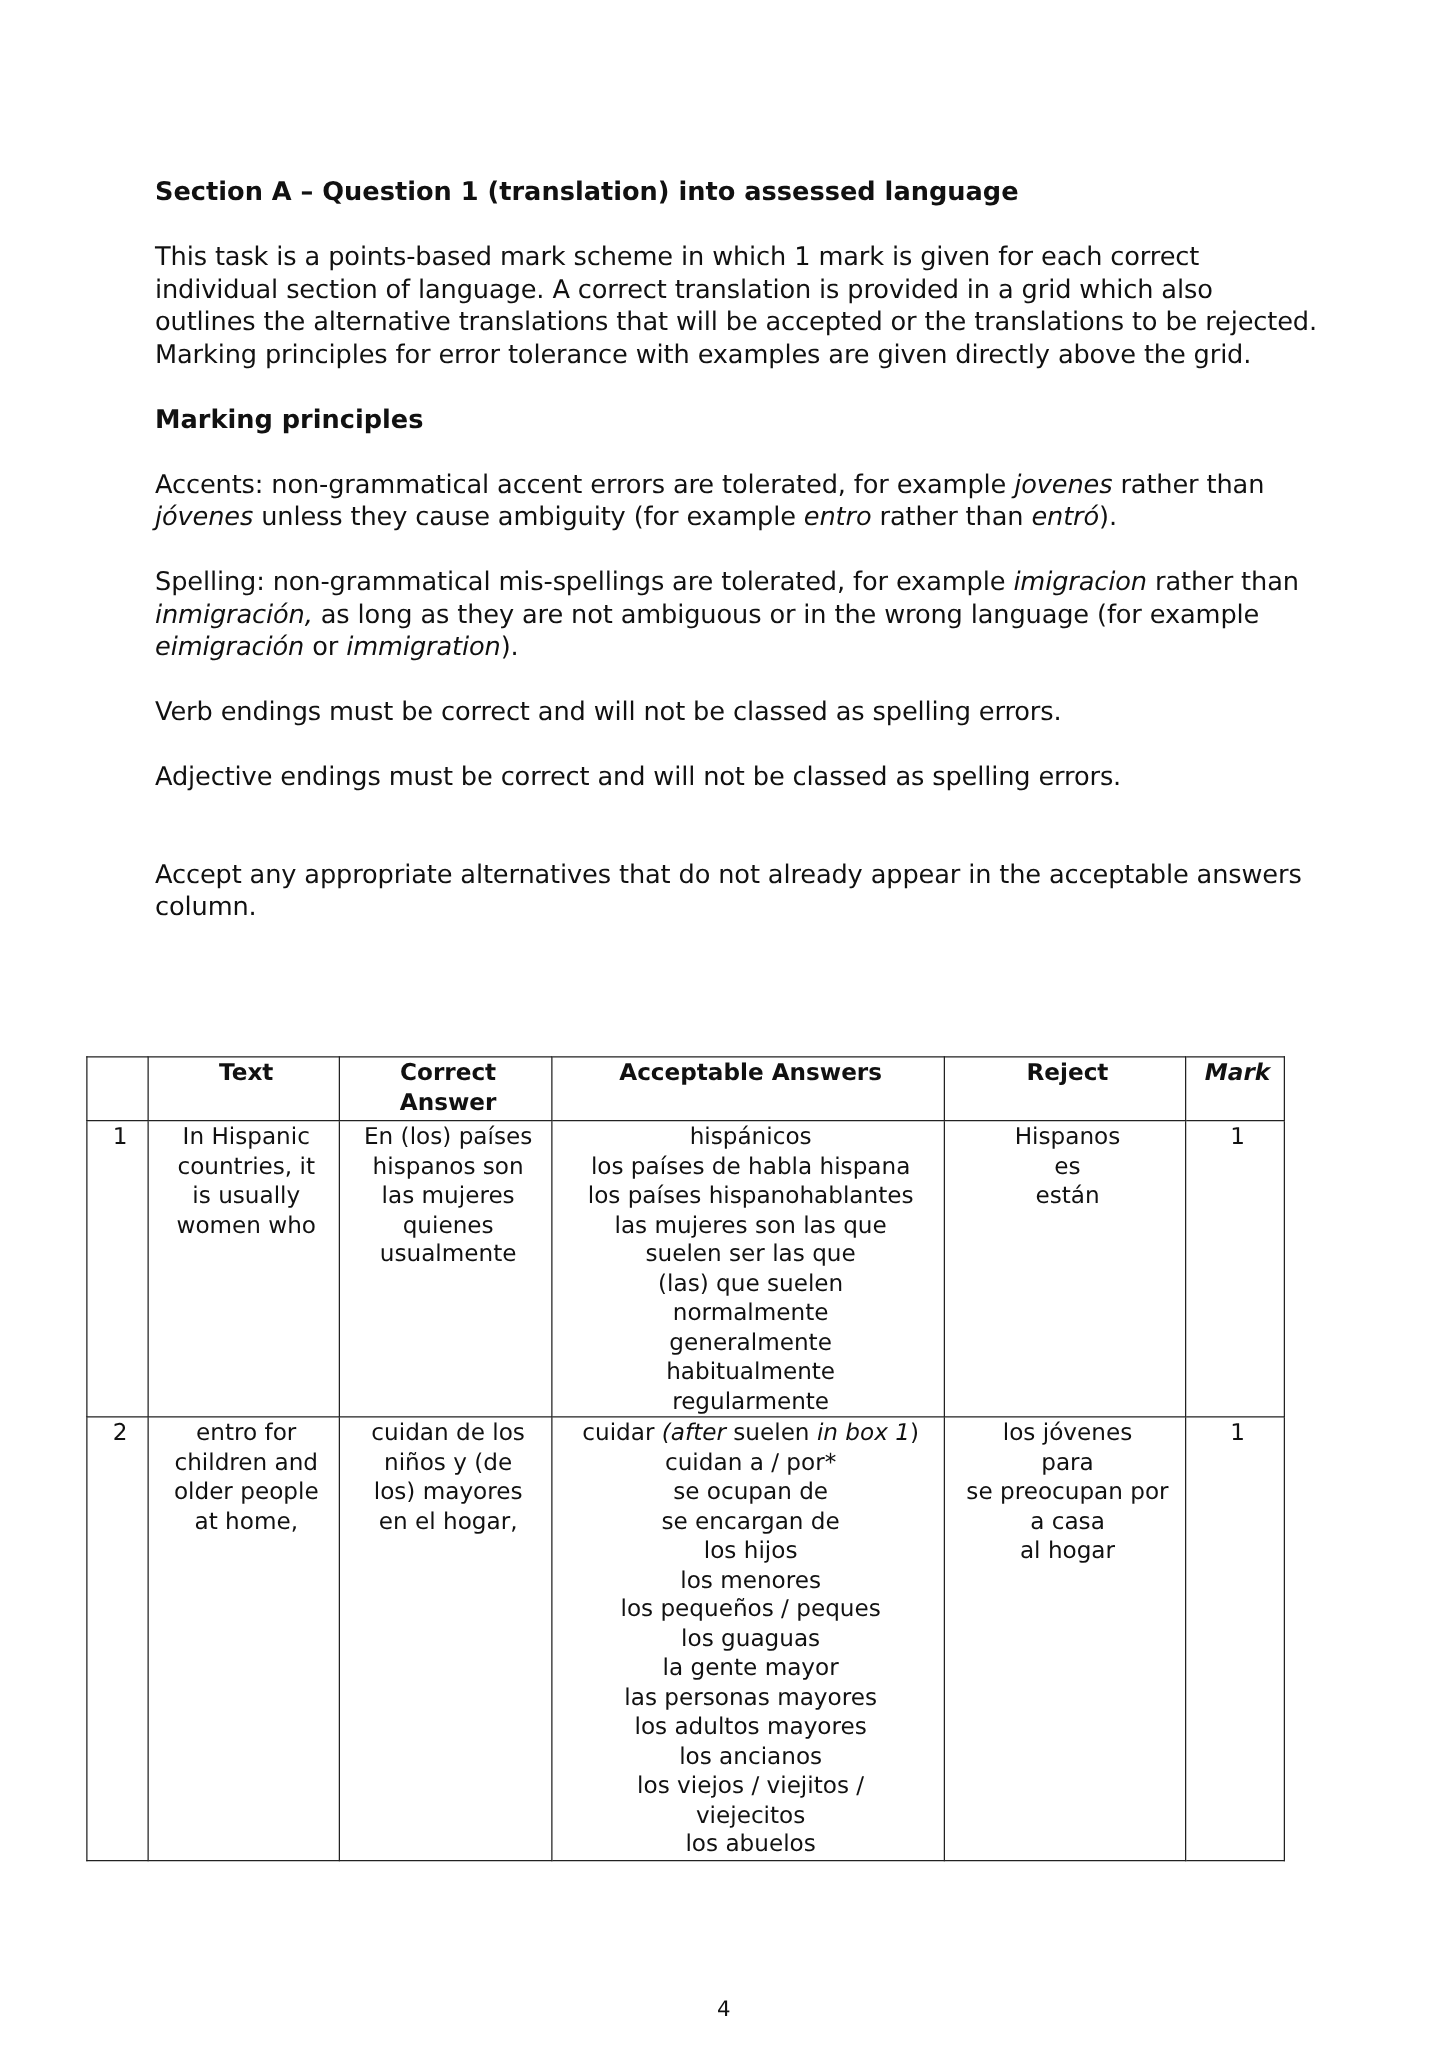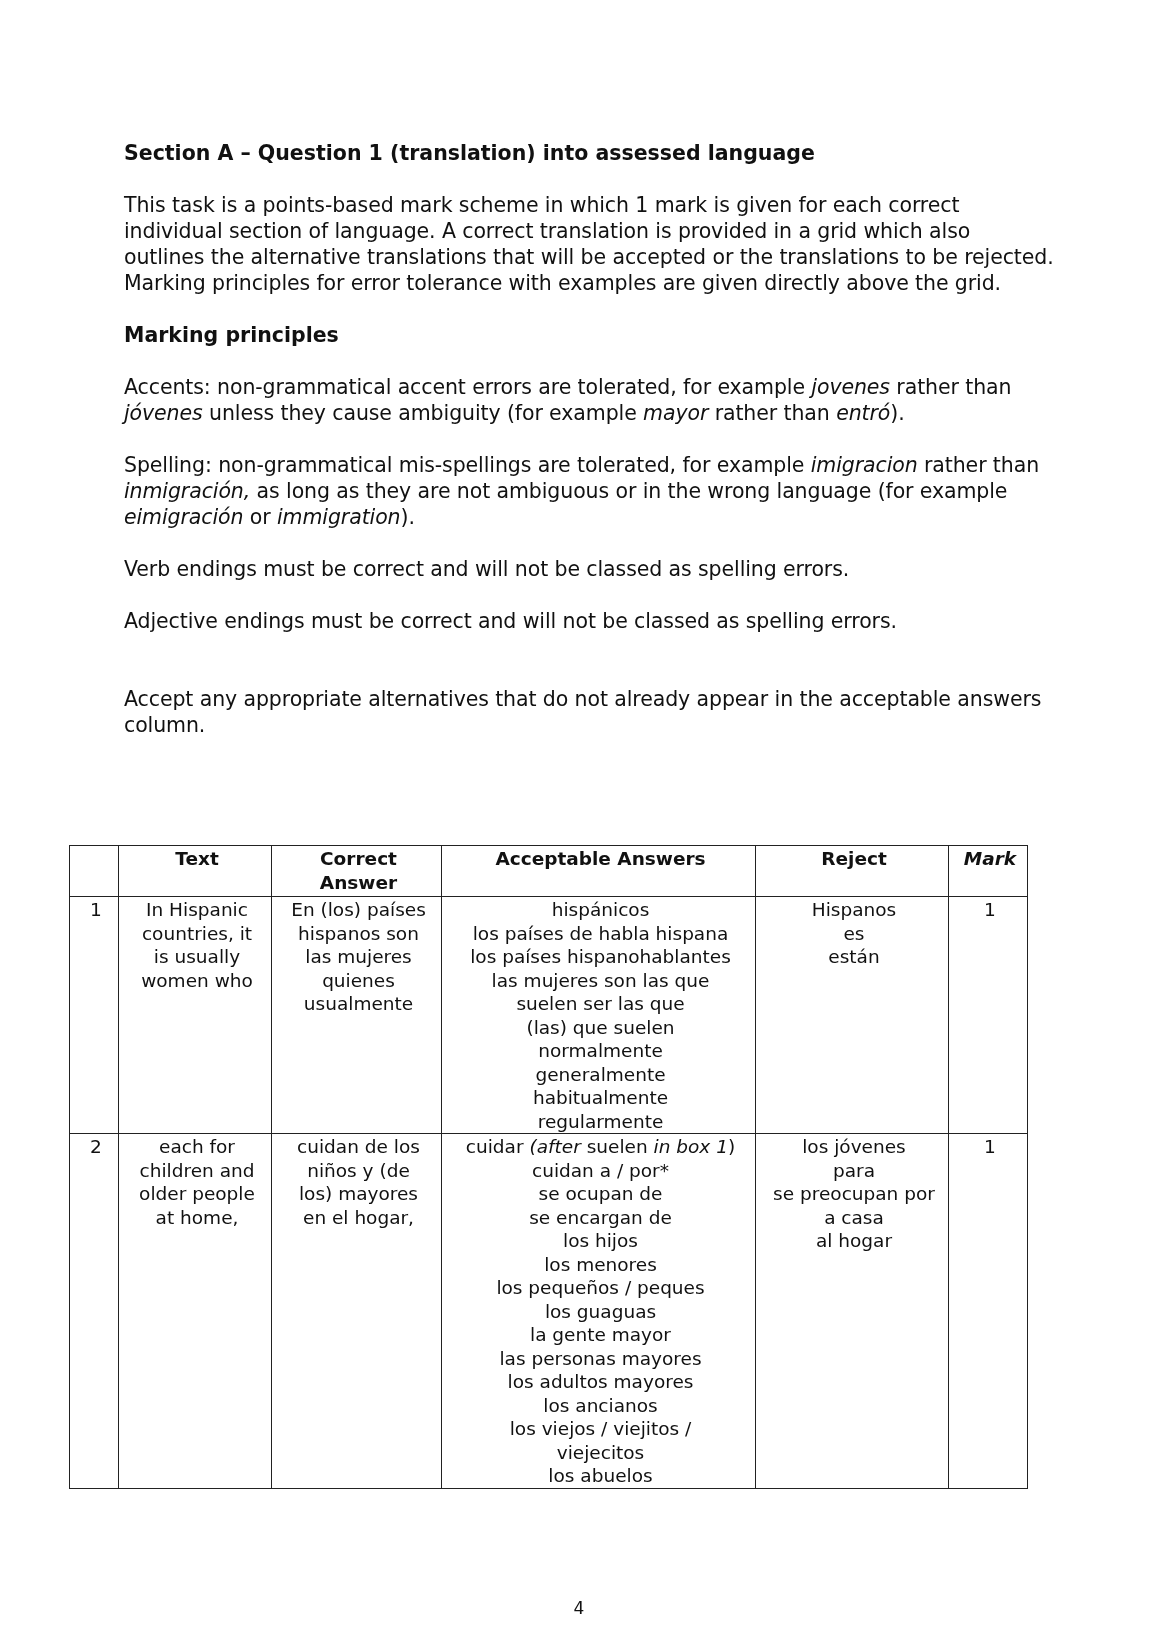--- a/index.html
+++ b/index.html
@@ -37,21 +37,21 @@
 <body>
 
 <div class="page">
   <div class="content">
     <h1 class="heading">Section A – Question 1 (translation) into assessed language</h1>
     <div class="gap"></div>
     <p>This task is a points-based mark scheme in which 1 mark is given for each correct individual section of language. A correct translation is provided in a grid which also outlines the alternative translations that will be accepted or the translations to be rejected. Marking principles for error tolerance with examples are given directly above the grid.</p>
     <div class="gap"></div>
     <h2 class="heading">Marking principles</h2>
     <div class="gap"></div>
-    <p><span>Accents: non-grammatical accent errors are tolerated, for example </span><span class="it">jovenes</span><span> rather than </span><span class="it">jóvenes</span><span> unless they cause ambiguity (for example </span><span class="it">mayor</span><span> rather than </span><span class="it">entró</span><span>).</span></p>
+    <p><span>Accents: non-grammatical accent errors are tolerated, for example </span><span class="it">jovenes</span><span> rather than </span><span class="it">jóvenes</span><span> unless they cause ambiguity (for example </span><span class="it">entro</span><span> rather than </span><span class="it">entró</span><span>).</span></p>
     <div class="gap"></div>
     <p><span>Spelling: non-grammatical mis-spellings are tolerated, for example </span><span class="it">imigracion</span><span> rather than </span><span class="it">inmigración,</span><span> as long as they are not ambiguous or in the wrong language (for example </span><span class="it">eimigración</span><span> or </span><span class="it">immigration</span><span>).</span></p>
     <div class="gap"></div>
     <p>Verb endings must be correct and will not be classed as spelling errors.</p>
     <div class="gap"></div>
     <p>Adjective endings must be correct and will not be classed as spelling errors.</p>
     <div class="gap"></div>
     <div class="gap"></div>
     <p>Accept any appropriate alternatives that do not already appear in the acceptable answers column.</p>
   </div>
@@ -106,21 +106,21 @@
         <td>
             <span class="line">Hispanos</span>
             <span class="line">es</span>
             <span class="line">están</span>
           </td>
         <td class="c-mark">1</td>
       </tr>
       <tr>
         <td>2</td>
         <td>
-            <span class="line">each for</span>
+            <span class="line">entro for</span>
             <span class="line">children and</span>
             <span class="line">older people</span>
             <span class="line">at home,</span>
           </td>
         <td>
             <span class="line">cuidan de los</span>
             <span class="line">niños y (de</span>
             <span class="line">los) mayores</span>
             <span class="line">en el hogar,</span>
           </td>

